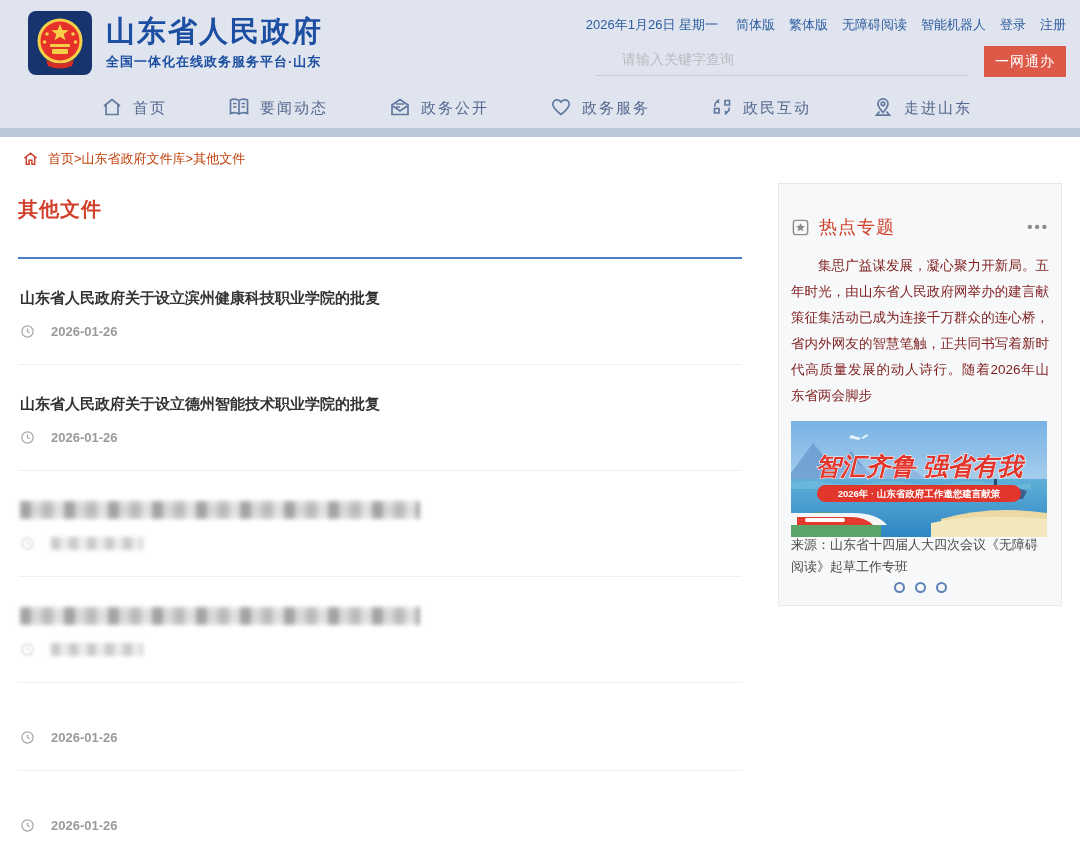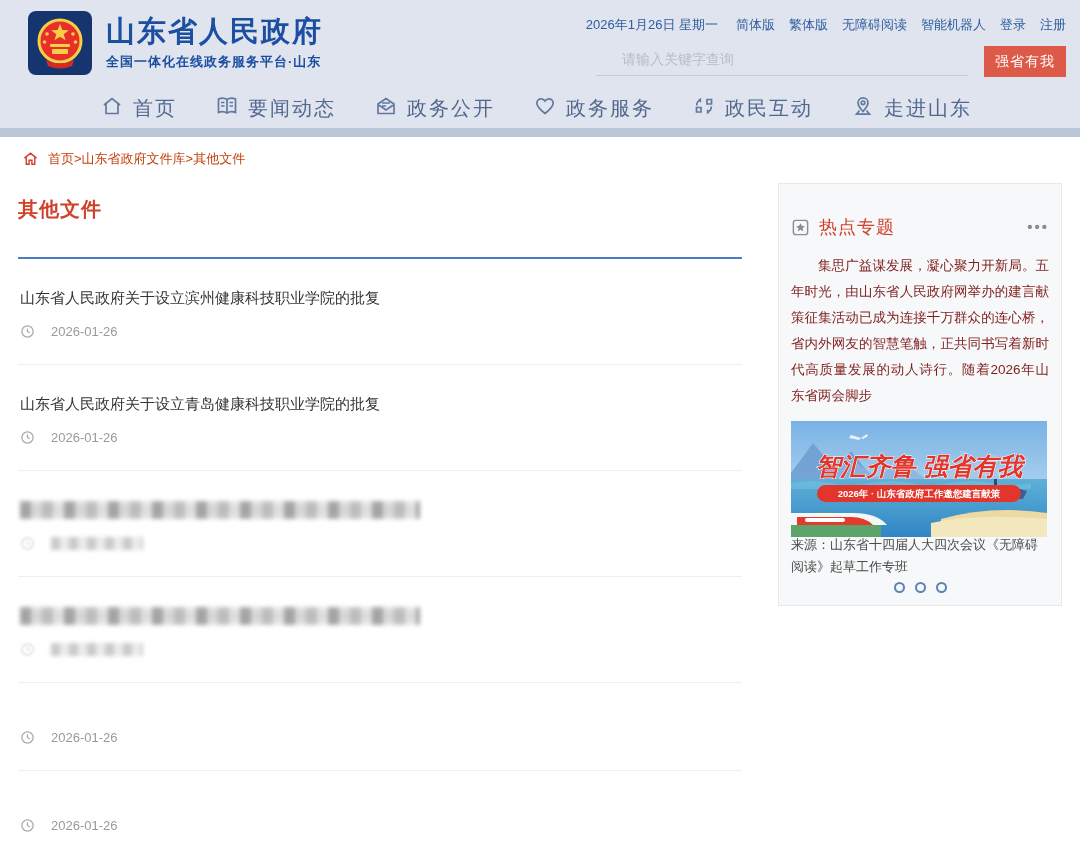--- a/index.html
+++ b/index.html
@@ -17,34 +17,34 @@
   .top-links { display:flex; justify-content:flex-end; gap:14px; margin-top:16px; font-size:13px; color:#2e5d9f; }
   .top-links span { white-space:nowrap; }
   .top-links .datetxt { margin-right:4px; }
   .search-row { display:flex; align-items:center; margin-top:12px; }
   .search-input { flex:1; border:none; border-bottom:1px solid #c6ccd7; background:transparent; height:28px; font-size:14px; color:#555; outline:none; padding:0 6px 4px 26px; }
   .search-input::placeholder { color:#b9bcc2; }
   .ywtb-btn { width:82px; height:31px; margin-left:16px; background:#dd5948; color:#fff; font-size:14px; border:none; display:flex; align-items:center; justify-content:center; letter-spacing:1px; cursor:pointer; }
 
   
   .mainnav { height:40px; background:#dfe4ee; display:flex; align-items:center; justify-content:space-between; padding:0 108px 0 100px; }
-  .nav-item { display:flex; align-items:center; gap:9px; color:#53688f; font-size:20px; letter-spacing:2px; cursor:pointer; }
+  .nav-item { display:flex; align-items:center; gap:9px; color:#53688f; font-size:15px; letter-spacing:2px; cursor:pointer; }
   .nav-item svg { stroke:#62799f; fill:none; stroke-width:1.7; }
   .nav-strip { height:9px; background:#bac7d9; }
 
   
   .breadcrumb { height:43px; display:flex; align-items:center; padding-left:22px; font-size:13px; color:#c2410c; background:#fff; }
   .bc-home { margin-right:9px; display:flex; }
 
   
   .content { display:flex; padding:0 18px; }
   .main-col { width:724px; }
   .page-title { color:#d0402b; font-size:20px; margin-top:16px; letter-spacing:1px; }
   .title-rule { border-bottom:2px solid #4a7ec2; margin-top:34px; }
-  .doc-item { border-bottom:1px solid #efefef; padding:30px 2px 25px 2px; }
+  .doc-item { border-bottom:1px solid #efefef; padding:30px 2px 25px 2px;font-weight:bold; }
   .doc-item:last-child { border-bottom:none; }
   .doc-title { font-size:15px; color:#333; line-height:18px; cursor:pointer; }
   .doc-meta { display:flex; align-items:center; gap:16px; margin-top:17px; color:#9a9a9a; font-size:13px; }
   .mosaic-title { height:18px; width:400px; border-radius:1px;
      background-image:
        repeating-linear-gradient(90deg, rgba(120,120,120,.55) 0 11px, rgba(210,210,210,.45) 11px 22px, rgba(160,160,160,.5) 22px 33px, rgba(230,230,230,.4) 33px 44px),
        repeating-linear-gradient(0deg, rgba(200,200,200,.5) 0 6px, rgba(150,150,150,.4) 6px 12px);
      filter:blur(2px); }
   .mosaic-date { height:13px; width:92px;
      background-image:repeating-linear-gradient(90deg, rgba(150,150,150,.5) 0 9px, rgba(215,215,215,.5) 9px 18px);
@@ -96,21 +96,21 @@
         <span class="datetxt">2026年1月26日 星期一</span>
         <span>简体版</span>
         <span>繁体版</span>
         <span>无障碍阅读</span>
         <span>智能机器人</span>
         <span>登录</span>
         <span>注册</span>
       </div>
       <div class="search-row">
         <input class="search-input" type="text" placeholder="请输入关键字查询" style="">
-        <button class="ywtb-btn">强省有我</button>
+        <button class="ywtb-btn">一网通办</button>
       </div>
     </div>
   </header>
 
   <nav class="mainnav">
     <div class="nav-item">
       <span><svg width="24" height="24" viewBox="0 0 24 24">
             <path d="M4 11 L12 4.5 L20 11 M6 10 V19.5 H18 V10"></path>
           </svg></span>
       <span>首页</span>
@@ -169,21 +169,21 @@
         <div class="doc-meta">
           <svg width="15" height="15" viewBox="0 0 24 24" fill="none" stroke="#a8a8a8" stroke-width="2">
               <circle cx="12" cy="12" r="9"></circle>
               <path d="M12 7 V12 L15.5 14"></path>
             </svg>
           <span>2026-01-26</span>
         </div>
       </div>
 
       <div class="doc-item">
-        <div class="doc-title">山东省人民政府关于设立青岛健康科技职业学院的批复</div>
+        <div class="doc-title">山东省人民政府关于设立德州智能技术职业学院的批复</div>
         <div class="doc-meta">
           <svg width="15" height="15" viewBox="0 0 24 24" fill="none" stroke="#a8a8a8" stroke-width="2">
               <circle cx="12" cy="12" r="9"></circle>
               <path d="M12 7 V12 L15.5 14"></path>
             </svg>
           <span>2026-01-26</span>
         </div>
       </div>
 
       <div class="doc-item">

